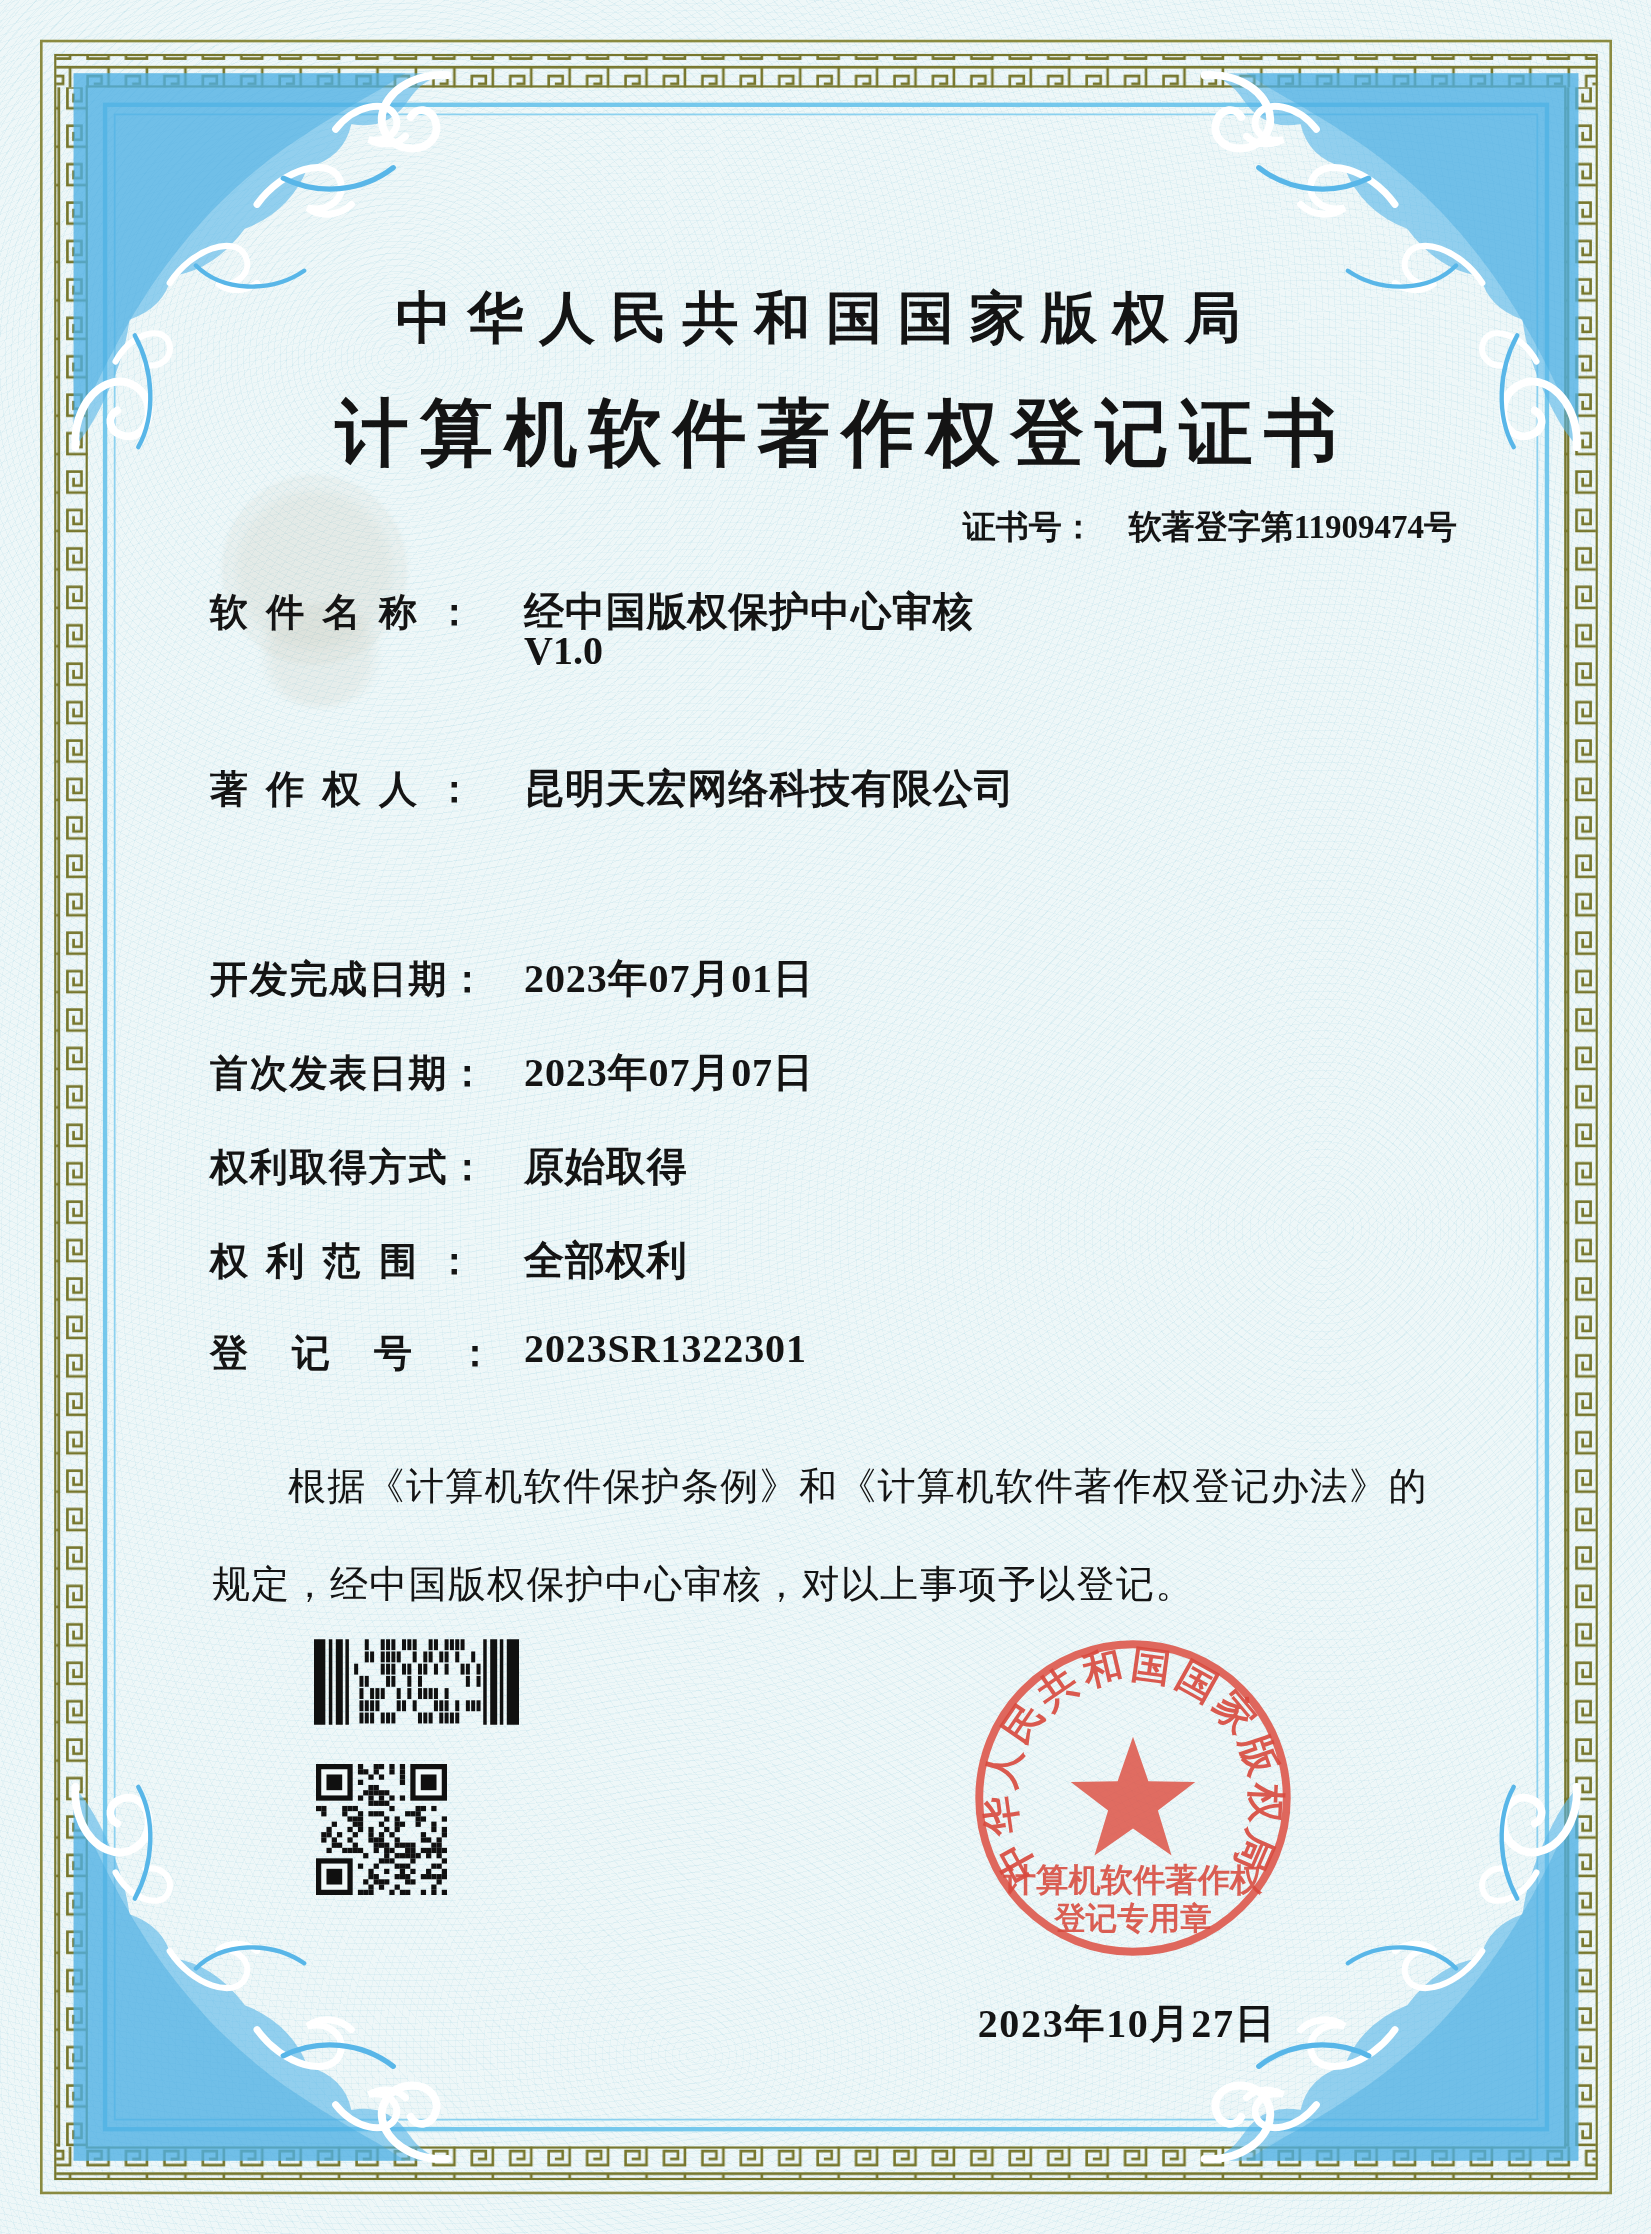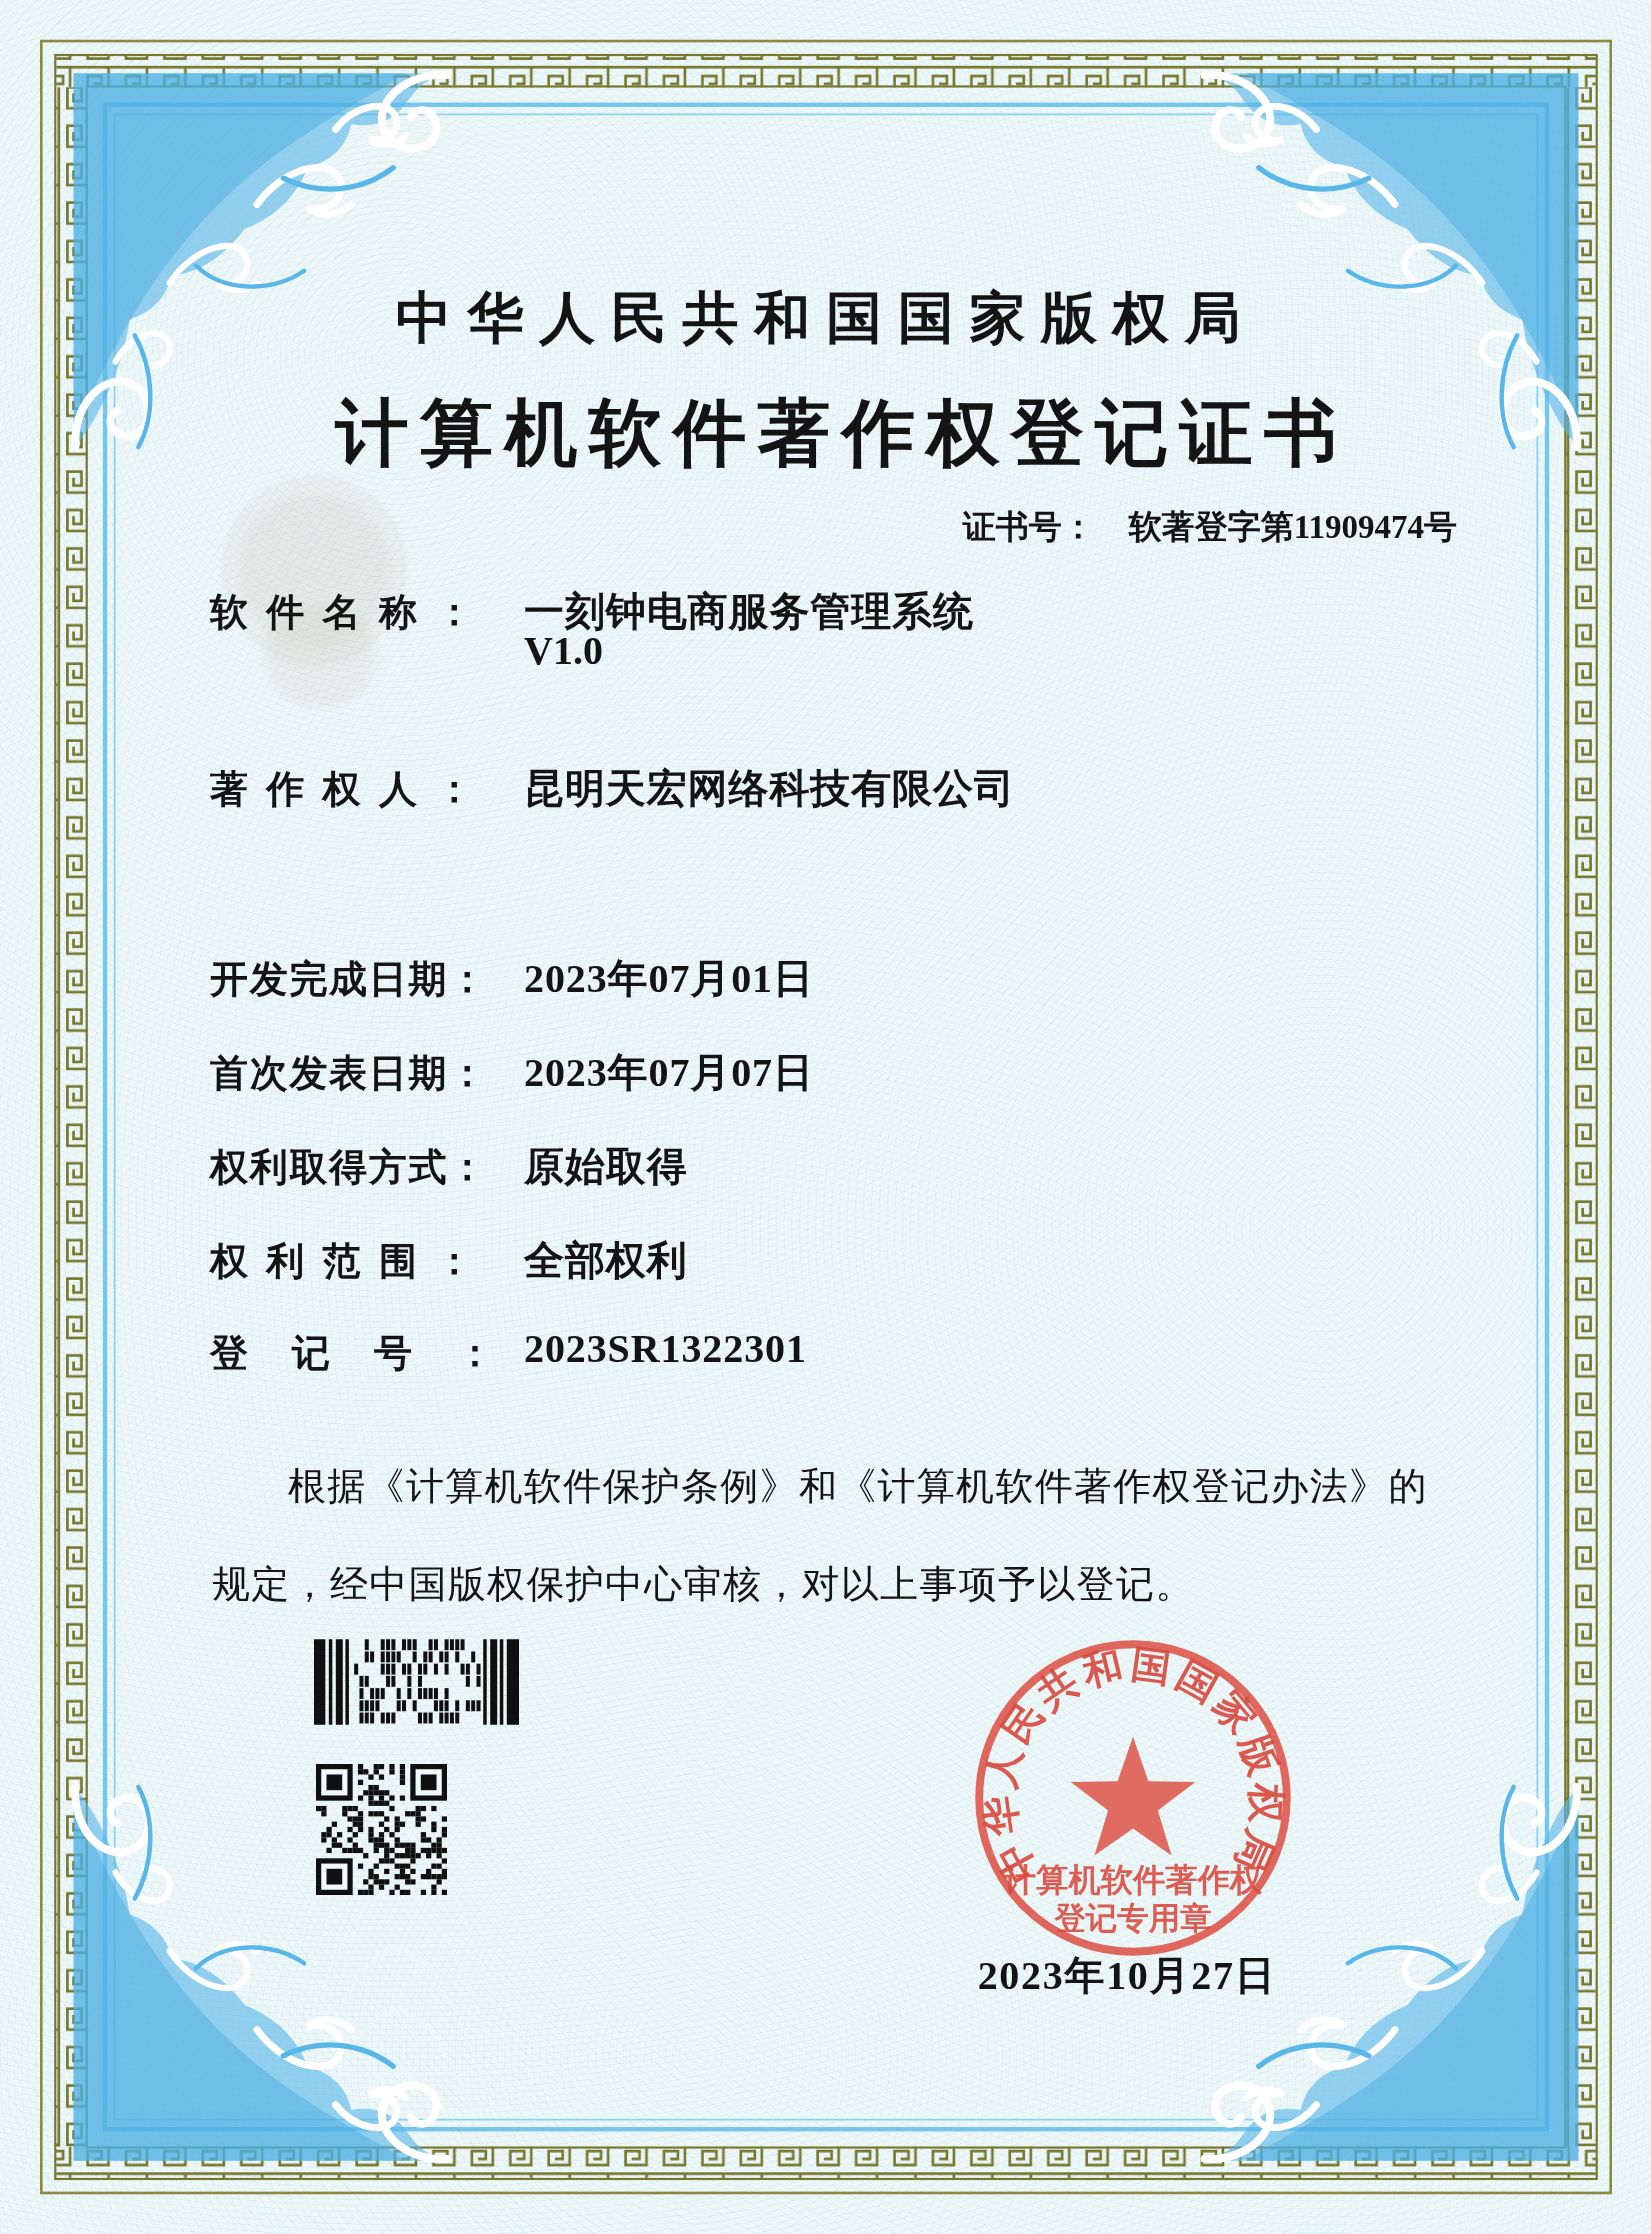--- a/index.html
+++ b/index.html
@@ -36,21 +36,21 @@
   .vline2{position:absolute;left:524px;top:627px;font-size:40px;font-weight:700;z-index:2;}
   .st{position:absolute;font-size:38px;font-weight:400;letter-spacing:1.3px;z-index:2;white-space:nowrap;margin-top:24px;}
   .st1{left:288px;top:1437px;}
   .st2{left:212px;top:1535px;}
   .barcode{position:absolute;left:314px;top:1639px;z-index:2;}
   .qr{position:absolute;left:316px;top:1764px;z-index:2;}
   .seal{position:absolute;left:967px;top:1632px;z-index:3;}
   .seal-arc{font-family:"Liberation Sans","DejaVu Sans",sans-serif;font-weight:700;font-size:45px;}
   .seal-t1{font-family:"Liberation Sans","DejaVu Sans",sans-serif;font-weight:700;font-size:37px;}
   .seal-t2{font-family:"Liberation Sans","DejaVu Sans",sans-serif;font-weight:700;font-size:36px;}
-  .issue-date{position:absolute;left:948px;top:1948px;width:358px;text-align:center;
+  .issue-date{position:absolute;left:948px;top:1996px;width:358px;text-align:center;
               font-size:40px;font-weight:700;z-index:4;letter-spacing:1.7px;}
 </style>
 </head>
 <body>
 
 <div class="page">
 
   <svg class="frame" width="1652" height="2234" viewBox="0 0 1891 2558" aria-hidden="true">
     <defs>
       <pattern id="gkH" width="44" height="36" patternUnits="userSpaceOnUse">
@@ -97,21 +97,21 @@
 
   <h1 class="title1">中华人民共和国国家版权局</h1>
   <h2 class="title2">计算机软件著作权登记证书</h2>
 
   <div class="certno">
     <span class="cl">证书号：</span><span>软著登字第11909474号</span>
   </div>
 
   <div class="row" style="top:587px">
     <span class="lbl ls-wide">软件名称：</span>
-    <span class="val">一刻钟电商服务管理系统</span>
+    <span class="val">经中国版权保护中心审核</span>
   </div>
   <div class="vline2">V1.0</div>
 
   <div class="row" style="top:764px">
     <span class="lbl ls-wide">著作权人：</span>
     <span class="val">昆明天宏网络科技有限公司</span>
   </div>
 
   <div class="row" style="top:954px">
     <span class="lbl ls-norm">开发完成日期：</span>

